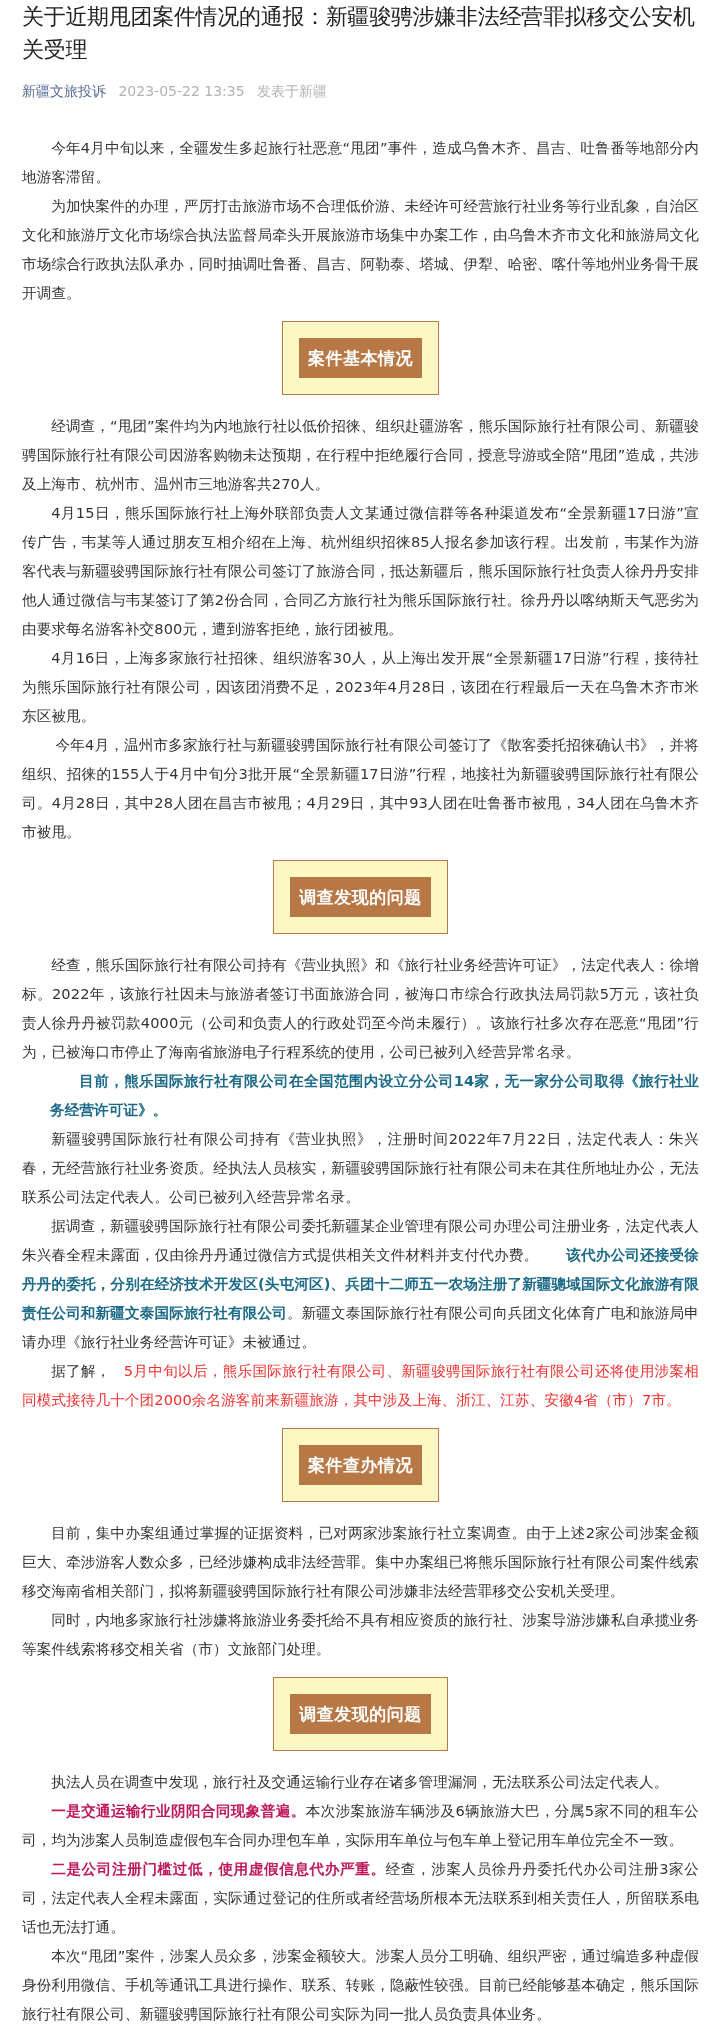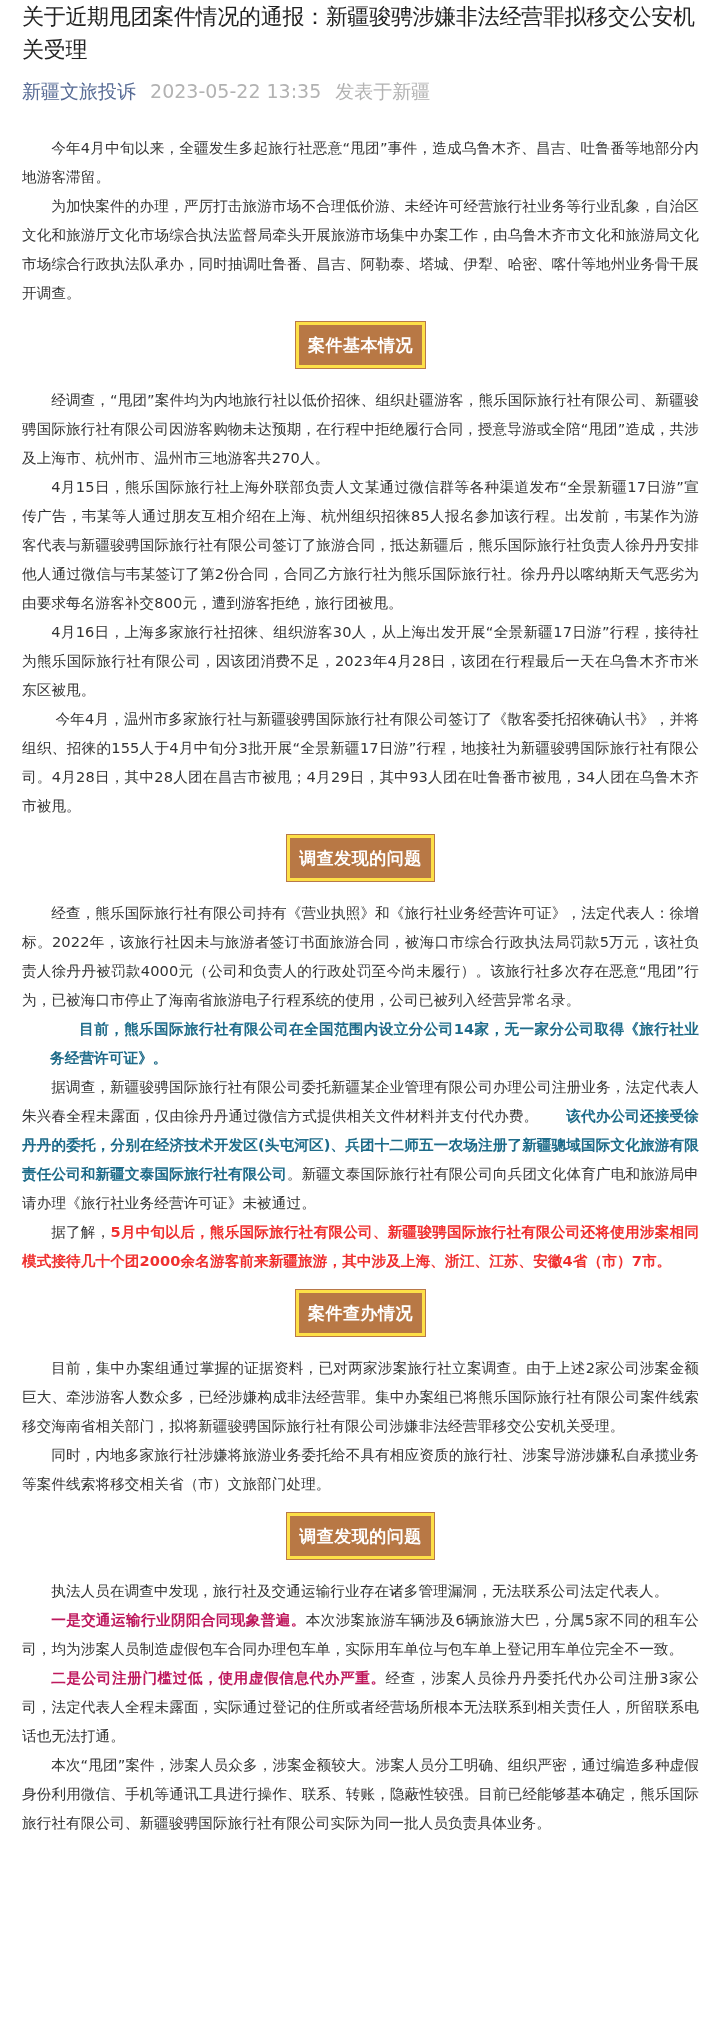--- a/index.html
+++ b/index.html
@@ -14,46 +14,46 @@
   .title {
     margin: 0;
     font-size: 22px;
     line-height: 33px;
     font-weight: normal;
     color: #222222;
     letter-spacing: -0.3px;
   }
   .meta {
     margin-top: 15px;
-    font-size: 19px;
+    font-size: 14px;
     line-height: 20px;
     color: #b2b2b2;
     white-space: nowrap;
   }
   .meta .account { color: #576b95; margin-right: 8px; }
   .meta .time { margin-right: 8px; }
   .content { margin-top: 32px; }
   .p {
     margin: 0 0 0 0;
     font-size: 14.6px;
     line-height: 29px;
     text-indent: 2em;
     text-align: justify;
     letter-spacing: 0.1px;
   }
   .p.extra-indent { text-indent: 2.3em; }
   .blue { color: #1e6b89; font-weight: bold; margin-left: 28px; }
-  .red { color: #f0302f; font-weight: bold; }
+  .red { color: #f0302f; font-weight: normal; margin-left: 13px; }
   .bold { font-weight: bold; color: #be185d; }
   .section-wrap { text-align: center; margin: 14px 0 16px 0; }
   .section-box {
     display: inline-block;
-    padding: 3px;
+    padding: 16px;
     border: 1px solid #b8784a;
-    background: #fde047;
+    background: #fef9c3;
   }
   .section-label {
     display: block;
     background: #b87845;
     color: #ffffff;
     font-weight: bold;
     font-size: 17px;
     line-height: 40px;
     padding: 0 9px;
     letter-spacing: 0.5px;
@@ -85,20 +85,21 @@
     <p class="p">4月16日，上海多家旅行社招徕、组织游客30人，从上海出发开展“全景新疆17日游”行程，接待社为熊乐国际旅行社有限公司，因该团消费不足，2023年4月28日，该团在行程最后一天在乌鲁木齐市米东区被甩。</p>
     <p class="p extra-indent">今年4月，温州市多家旅行社与新疆骏骋国际旅行社有限公司签订了《散客委托招徕确认书》，并将组织、招徕的155人于4月中旬分3批开展“全景新疆17日游”行程，地接社为新疆骏骋国际旅行社有限公司。4月28日，其中28人团在昌吉市被甩；4月29日，其中93人团在吐鲁番市被甩，34人团在乌鲁木齐市被甩。</p>
 
     <div class="section-wrap">
       <span class="section-box">
         <span class="section-label">调查发现的问题</span>
       </span>
     </div>
     <p class="p">经查，熊乐国际旅行社有限公司持有《营业执照》和《旅行社业务经营许可证》，法定代表人：徐增标。2022年，该旅行社因未与旅游者签订书面旅游合同，被海口市综合行政执法局罚款5万元，该社负责人徐丹丹被罚款4000元（公司和负责人的行政处罚至今尚未履行）。该旅行社多次存在恶意“甩团”行为，已被海口市停止了海南省旅游电子行程系统的使用，公司已被列入经营异常名录。</p>
     <p class="p blue">目前，熊乐国际旅行社有限公司在全国范围内设立分公司14家，无一家分公司取得《旅行社业务经营许可证》。</p>
+    <p class="p">新疆骏骋国际旅行社有限公司持有《营业执照》，注册时间2022年7月22日，法定代表人：朱兴春，无经营旅行社业务资质。经执法人员核实，新疆骏骋国际旅行社有限公司未在其住所地址办公，无法联系公司法定代表人。公司已被列入经营异常名录。</p>
     <p class="p"><span>据调查，新疆骏骋国际旅行社有限公司委托新疆某企业管理有限公司办理公司注册业务，法定代表人朱兴春全程未露面，仅由徐丹丹通过微信方式提供相关文件材料并支付代办费。</span><span class="blue">该代办公司还接受徐丹丹的委托，分别在经济技术开发区(头屯河区)、兵团十二师五一农场注册了新疆骢域国际文化旅游有限责任公司和新疆文泰国际旅行社有限公司</span><span>。新疆文泰国际旅行社有限公司向兵团文化体育广电和旅游局申请办理《旅行社业务经营许可证》未被通过。</span></p>
     <p class="p"><span>据了解，</span><span class="red">5月中旬以后，熊乐国际旅行社有限公司、新疆骏骋国际旅行社有限公司还将使用涉案相同模式接待几十个团2000余名游客前来新疆旅游，其中涉及上海、浙江、江苏、安徽4省（市）7市。</span></p>
 
     <div class="section-wrap">
       <span class="section-box">
         <span class="section-label">案件查办情况</span>
       </span>
     </div>
     <p class="p">目前，集中办案组通过掌握的证据资料，已对两家涉案旅行社立案调查。由于上述2家公司涉案金额巨大、牵涉游客人数众多，已经涉嫌构成非法经营罪。集中办案组已将熊乐国际旅行社有限公司案件线索移交海南省相关部门，拟将新疆骏骋国际旅行社有限公司涉嫌非法经营罪移交公安机关受理。</p>
     <p class="p">同时，内地多家旅行社涉嫌将旅游业务委托给不具有相应资质的旅行社、涉案导游涉嫌私自承揽业务等案件线索将移交相关省（市）文旅部门处理。</p>

